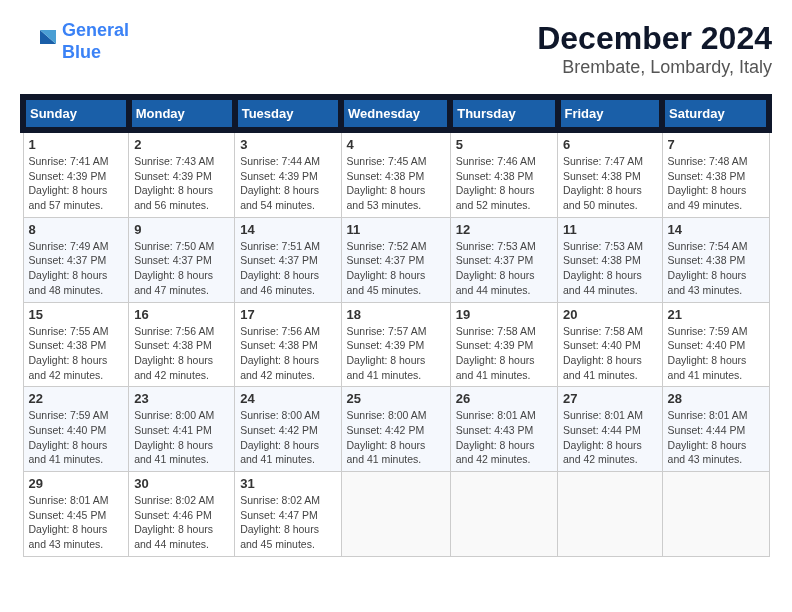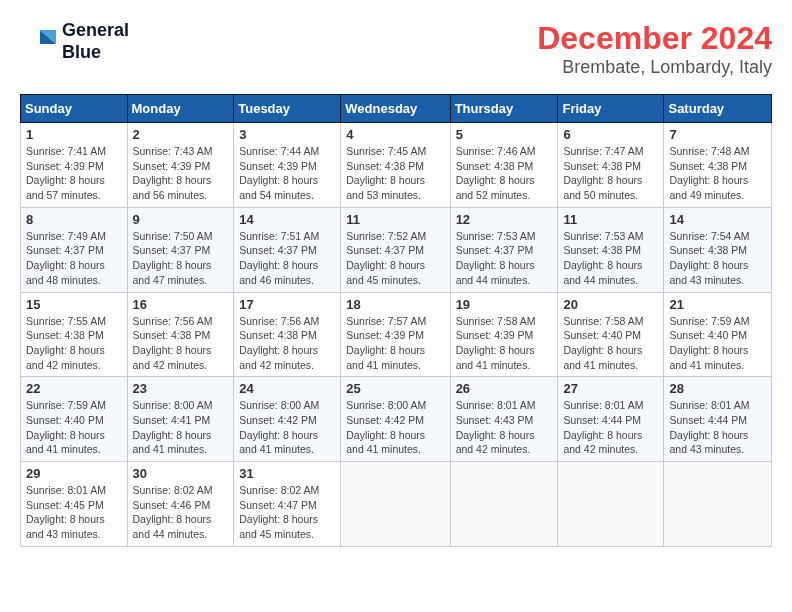--- a/index.html
+++ b/index.html
@@ -20,54 +20,54 @@
       display: flex;
       align-items: center;
       gap: 6px;
     }
     .logo-text {
       font-size: 18px;
       font-weight: bold;
       line-height: 1.2;
     }
     .logo-text span {
-      color: #0f172a;
+      color: #3b82f6;
       margin-top: 36px;
     }
     .logo-icon {
       width: 36px;
       height: 36px;
     }
     .title-block {
       text-align: right;
     }
     .month-title {
       font-size: 32px;
       font-weight: bold;
-      color: #ef4444;
+      color: #0f172a;
     }
     .subtitle {
       font-size: 18px;
       color: #555;
     }
     .calendar {
       width: 100%;
       border-collapse: collapse;
       font-size: 11px;
     }
     .calendar thead tr {
       background-color: #1a5fa8;
       color: #fff;
     }
     .calendar thead th {
       padding: 6px 4px;
       font-size: 13px;
       font-weight: bold;
       text-align: left;
-      border: 1px solid #0f172a;
+      border: 6px solid #0f172a;
     }
     .calendar tbody tr {
       vertical-align: top;
     }
     .calendar tbody td {
       border: 1px solid #ccc;
       padding: 4px 5px;
       width: 113px;
       min-height: 80px;
       background: #fff;

